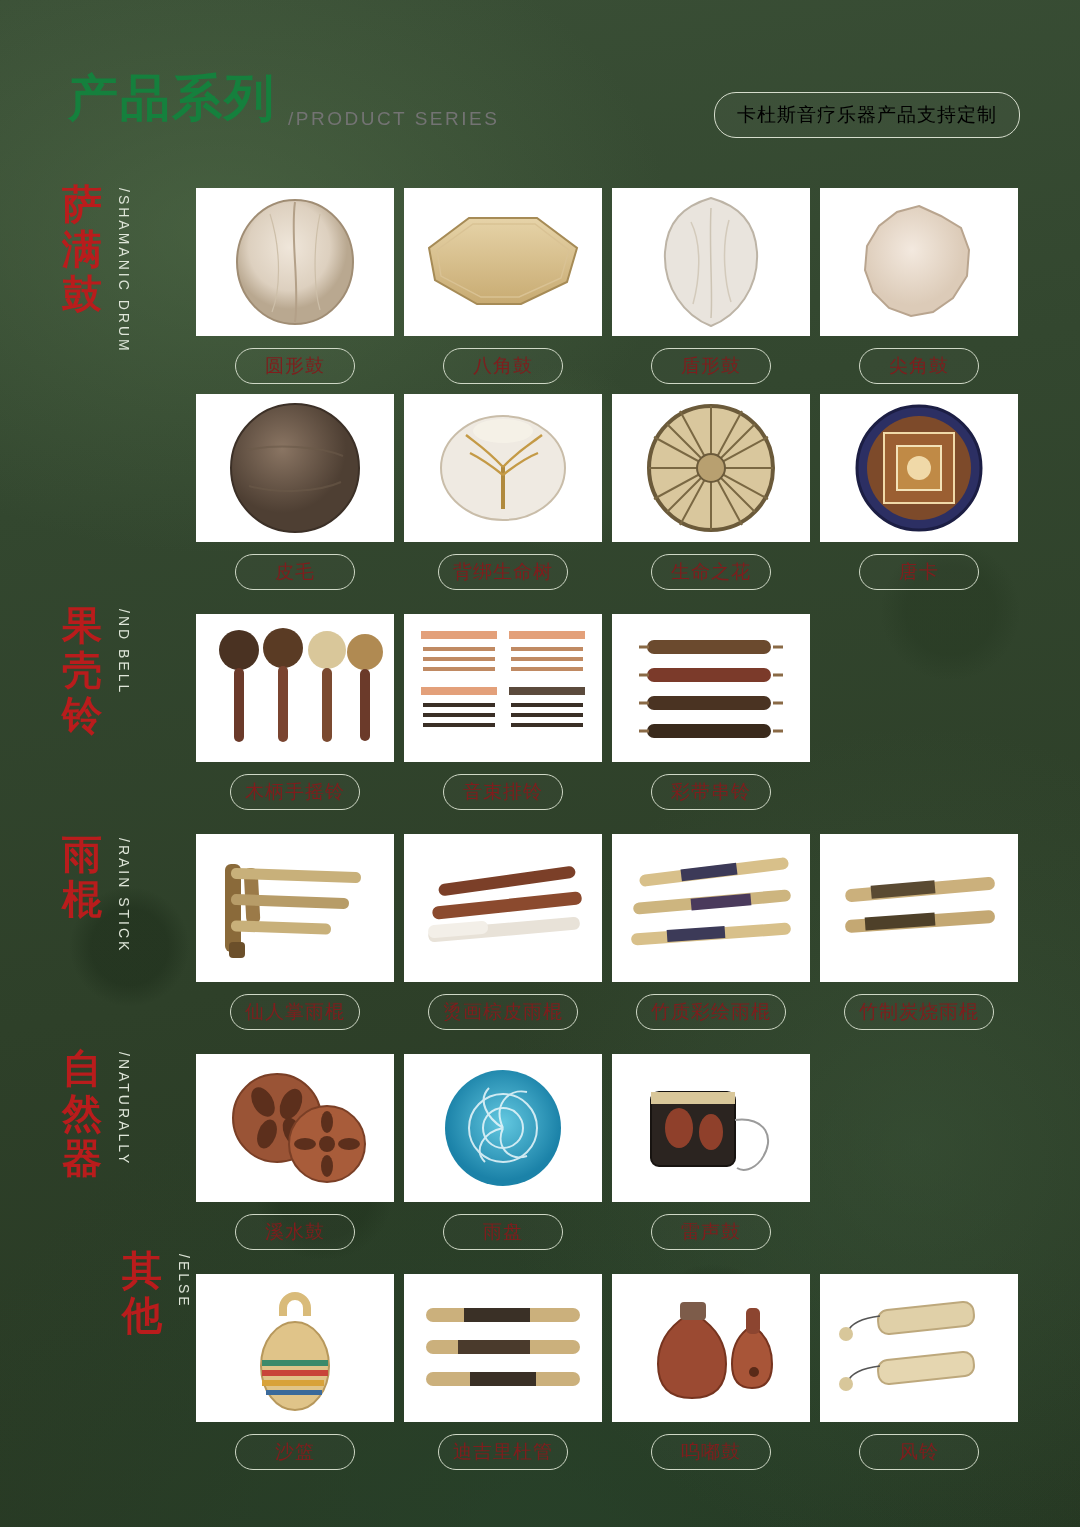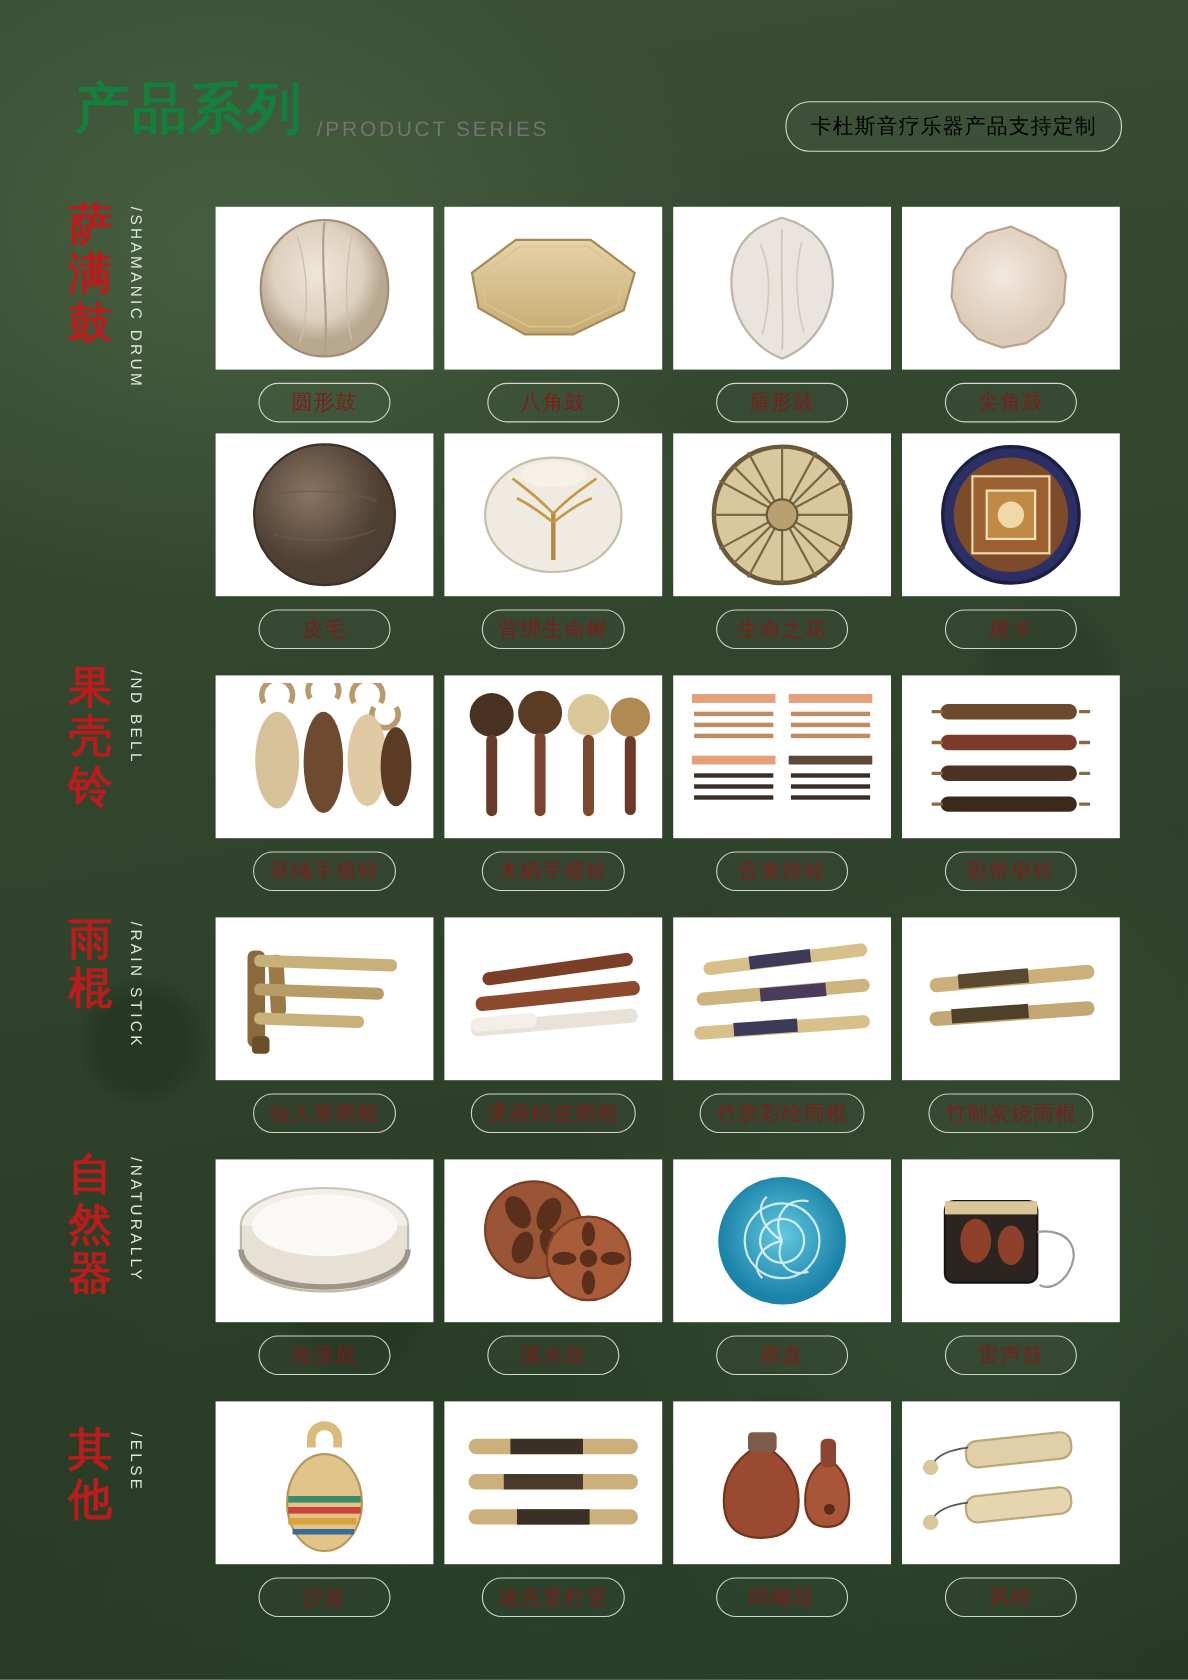--- a/index.html
+++ b/index.html
@@ -155,21 +155,21 @@
     <div class="cat-en">/ND BELL</div>
   </div>
   <div class="cat" style="top:832px;">
     <div class="cat-cn">雨棍</div>
     <div class="cat-en">/RAIN STICK</div>
   </div>
   <div class="cat" style="top:1046px;">
     <div class="cat-cn">自然器</div>
     <div class="cat-en">/NATURALLY</div>
   </div>
-  <div class="cat" style="top:1296px;">
+  <div class="cat" style="top:1248px;justify-content:flex-end;">
     <div class="cat-cn">其他</div>
     <div class="cat-en">/ELSE</div>
   </div>
 
   <div class="rows">
 
     <div class="row">
       <div class="cell">
         <div class="thumb">
           <svg width="150" height="140" viewBox="0 0 150 140">
@@ -281,39 +281,20 @@
             <circle cx="67" cy="67" r="12" fill="#f0d9a8"></circle>
           </svg>
         </div>
         <div class="label">唐卡</div>
       </div>
     </div>
 
     <div class="row-gap"></div>
 
     <div class="row">
-      <div class="cell">
-        <div class="thumb">
-          <svg width="170" height="134" viewBox="0 0 170 134">
-            <g fill="none" stroke="#b89a6e" stroke-width="5">
-              <path d="M30 18 a14 14 0 1 1 24 0"></path>
-                <path d="M72 14 a14 14 0 1 1 24 0"></path>
-              <path d="M112 18 a14 14 0 1 1 24 0"></path>
-                <path d="M150 22 a12 12 0 1 1 -20 0"></path>
-            </g>
-            <g>
-              <ellipse cx="42" cy="70" rx="20" ry="44" fill="#d8c29a"></ellipse>
-              <ellipse cx="84" cy="72" rx="18" ry="46" fill="#6e4a30"></ellipse>
-              <ellipse cx="124" cy="70" rx="18" ry="42" fill="#e0caa4"></ellipse>
-              <ellipse cx="150" cy="76" rx="14" ry="36" fill="#5c3b25"></ellipse>
-            </g>
-          </svg>
-        </div>
-        <div class="label">草绳手摇铃</div>
-      </div>
       <div class="cell">
         <div class="thumb">
           <svg width="176" height="132" viewBox="0 0 176 132">
             <g>
               <circle cx="32" cy="28" r="20" fill="#4a3222"></circle>
                 <rect x="27" y="46" width="10" height="74" rx="5" fill="#6b3a2a"></rect>
               <circle cx="76" cy="26" r="20" fill="#5a3b24"></circle>
                 <rect x="71" y="44" width="10" height="76" rx="5" fill="#7a4430"></rect>
               <circle cx="120" cy="28" r="19" fill="#d9c79a"></circle>
                 <rect x="115" y="46" width="10" height="74" rx="5" fill="#7b4a30"></rect>
@@ -430,31 +411,20 @@
         </div>
         <div class="label">竹制炭烧雨棍</div>
       </div>
     </div>
 
     <div class="row-gap"></div>
 
     <div class="row">
       <div class="cell">
         <div class="thumb">
-          <svg width="168" height="120" viewBox="0 0 168 120">
-            <ellipse cx="84" cy="46" rx="76" ry="34" fill="#f2eee8" stroke="#cbc3b6" stroke-width="2"></ellipse>
-            <path d="M8 46 v26 a76 34 0 0 0 152 0 v-26" fill="#e6e0d5" stroke="#c0b7a8" stroke-width="2"></path>
-            <ellipse cx="84" cy="46" rx="66" ry="28" fill="#fbf9f5"></ellipse>
-            <path d="M8 68 a76 34 0 0 0 152 0" fill="none" stroke="#9e9487" stroke-width="5"></path>
-          </svg>
-        </div>
-        <div class="label">海浪鼓</div>
-      </div>
-      <div class="cell">
-        <div class="thumb">
           <svg width="160" height="124" viewBox="0 0 160 124">
             <circle cx="62" cy="52" r="44" fill="#9a5436" stroke="#7a3f26" stroke-width="2"></circle>
             <g fill="#5c2f1c">
               <ellipse cx="48" cy="36" rx="10" ry="16" transform="rotate(-30 48 36)"></ellipse>
               <ellipse cx="76" cy="38" rx="10" ry="16" transform="rotate(25 76 38)"></ellipse>
               <ellipse cx="52" cy="68" rx="9" ry="15" transform="rotate(20 52 68)"></ellipse>
               <ellipse cx="78" cy="66" rx="9" ry="15" transform="rotate(-25 78 66)"></ellipse>
             </g>
             <circle cx="112" cy="78" r="38" fill="#a85c3a" stroke="#7a3f26" stroke-width="2"></circle>
             <g fill="#5c2f1c">

